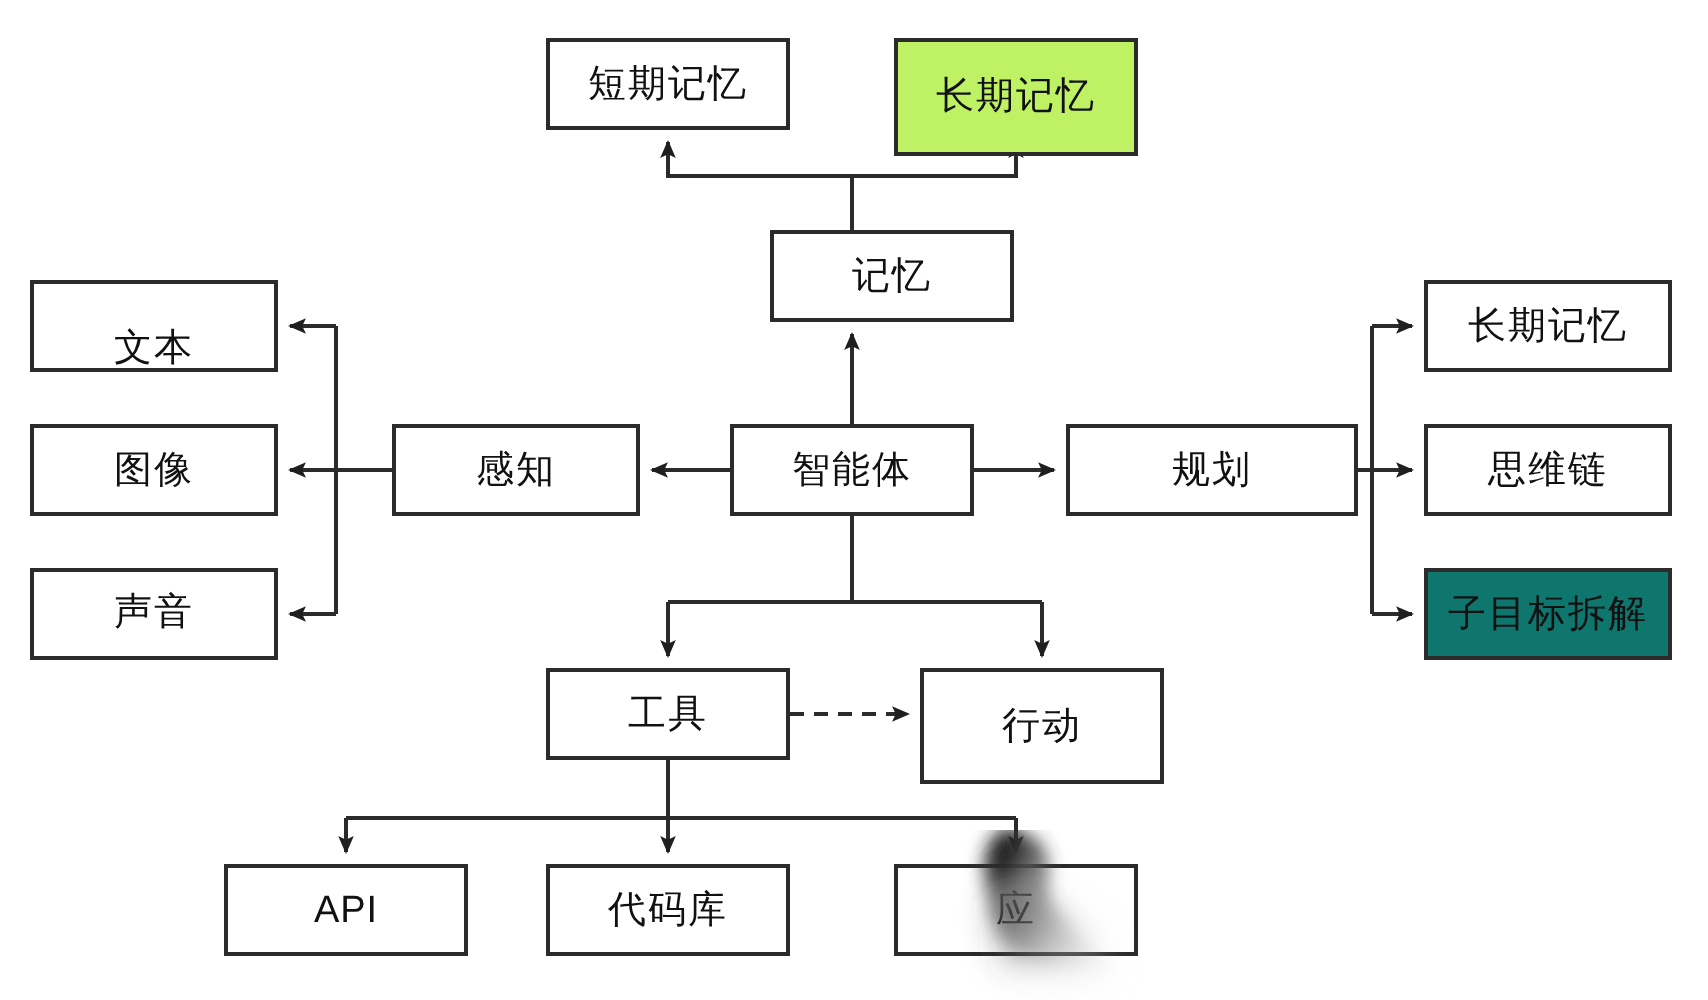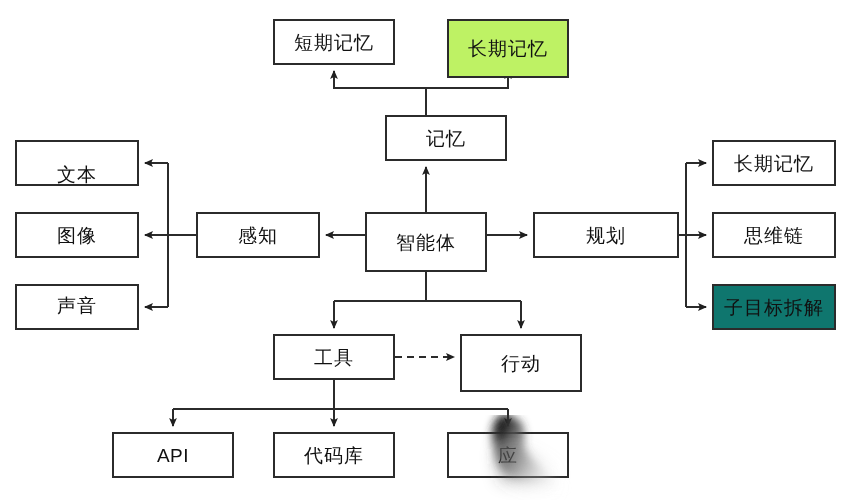--- a/index.html
+++ b/index.html
@@ -119,21 +119,21 @@
   </div>
   <div class="node" style="left: 15px; top: 212px; width: 124px; height: 46px; border-color: rgb(43, 43, 43); background: rgb(255, 255, 255); justify-content: center;">
     <span class="node-label">图像</span>
   </div>
   <div class="node" style="left: 15px; top: 284px; width: 124px; height: 46px; border-color: rgb(43, 43, 43); background: rgb(255, 255, 255); font-family: Liberation Mono, monospace;">
     <span class="node-label">声音</span>
   </div>
   <div class="node" style="left: 196px; top: 212px; width: 124px; height: 46px; border-color: rgb(43, 43, 43); background: rgb(255, 255, 255);">
     <span class="node-label">感知</span>
   </div>
-  <div class="node" style="left: 365px; top: 212px; width: 122px; height: 60px; border-color: rgb(43, 43, 43); background: rgb(255, 255, 255);">
+  <div class="node" style="left: 365px; top: 212px; width: 122px; height: 46px; border-color: rgb(43, 43, 43); background: rgb(255, 255, 255);">
     <span class="node-label">智能体</span>
   </div>
   <div class="node" style="left: 533px; top: 212px; width: 146px; height: 46px; border-color: rgb(43, 43, 43); background: rgb(255, 255, 255);">
     <span class="node-label">规划</span>
   </div>
   <div class="node" style="left: 712px; top: 140px; width: 124px; height: 46px; border-color: rgb(43, 43, 43); background: rgb(255, 255, 255);">
     <span class="node-label">长期记忆</span>
   </div>
   <div class="node" style="left: 712px; top: 212px; width: 124px; height: 46px; border-color: rgb(43, 43, 43); background: rgb(255, 255, 255);">
     <span class="node-label">思维链</span>

